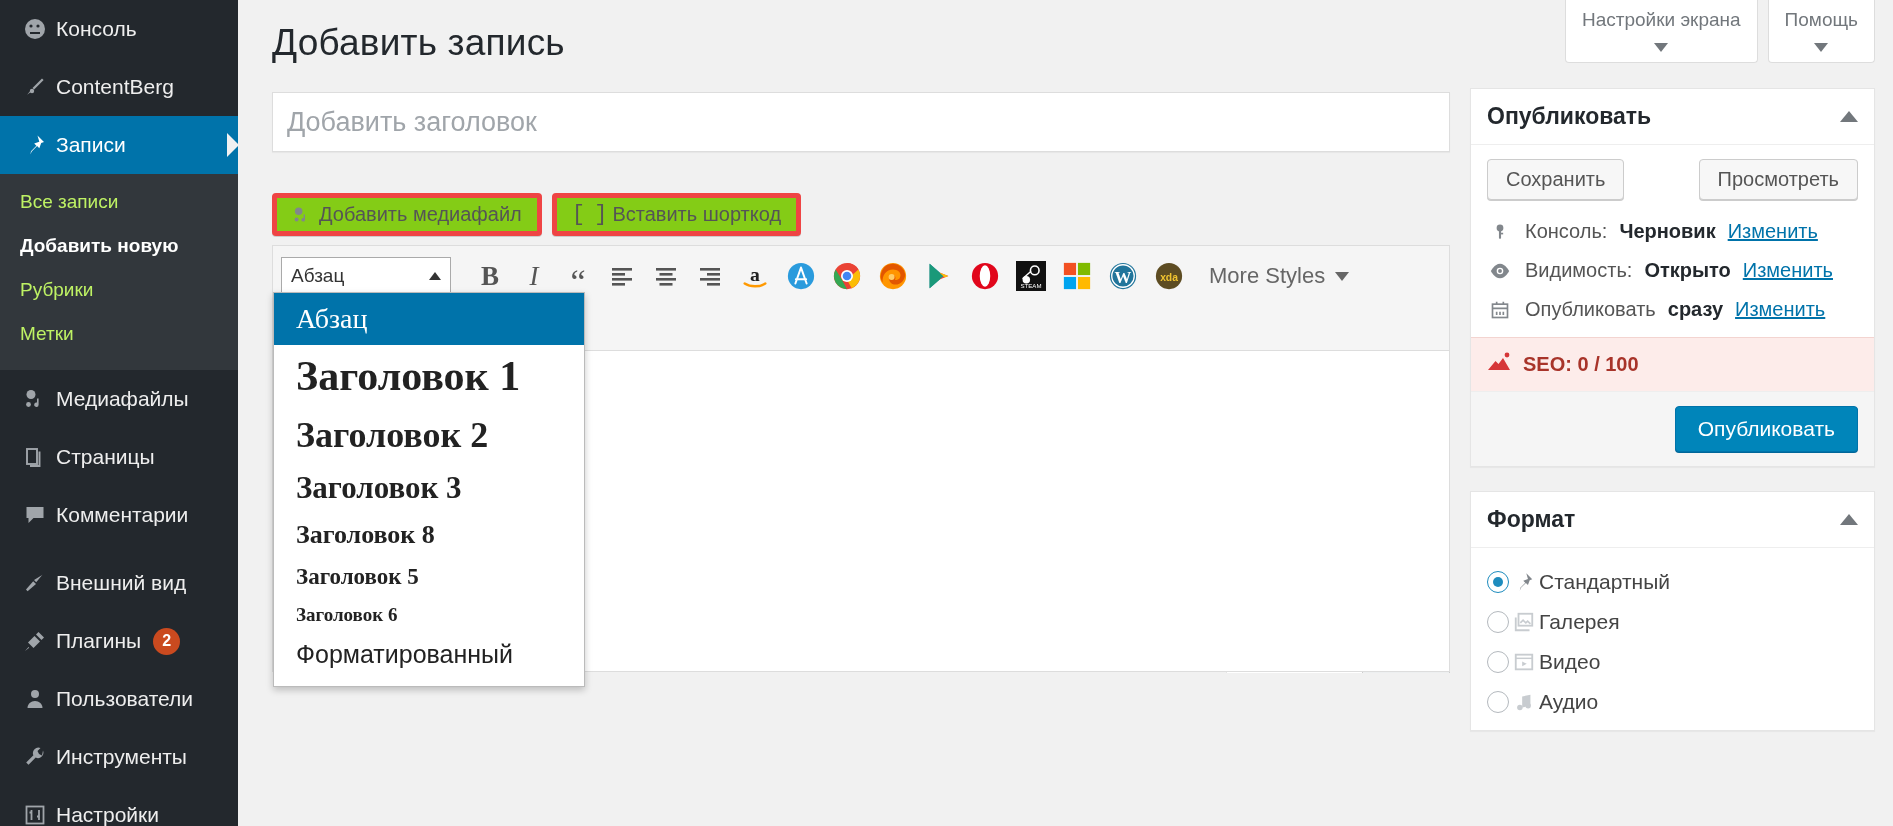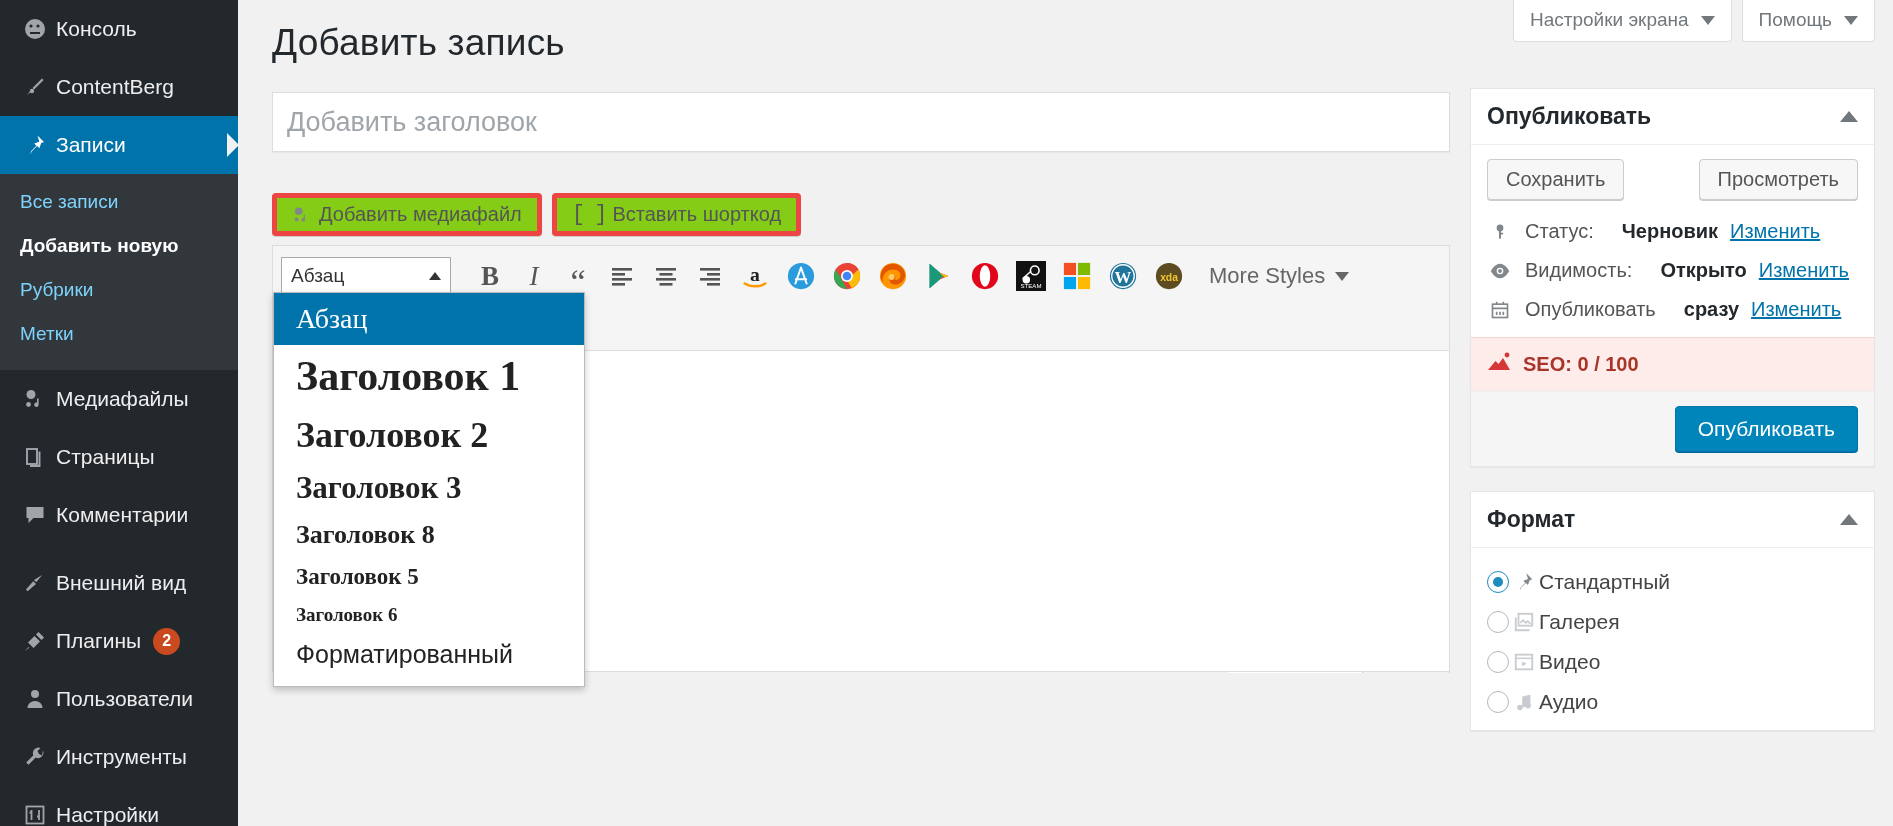--- a/index.html
+++ b/index.html
@@ -36,21 +36,21 @@
   .menu-item.active .mi-ico { color: #fff; }
   .menu-item.active::after {
     content: ""; position: absolute; right: -1px; top: 50%;
     transform: translateY(-50%);
     border-style: solid; border-width: 12px 0 12px 12px;
     border-color: transparent transparent transparent #f1f1f1;
   }
   .submenu { background: #32373c; padding: 6px 0 14px 0; }
   .submenu-item {
     height: 44px; display: flex; align-items: center;
-    padding-left: 20px; font-size: 19px; color: #7dd3fc; cursor: pointer;
+    padding-left: 20px; font-size: 19px; color: #bef264; cursor: pointer;
   }
   .submenu-item.current { color: #fff; font-weight: bold; }
   .menu-sep { height: 10px; }
   .badge {
     display: inline-flex; align-items: center; justify-content: center;
     min-width: 27px; height: 27px; border-radius: 14px;
     background: #ca4a1f; color: #fff; font-size: 16px; font-weight: bold;
     margin-left: 12px; padding: 0 6px;
   }
 
@@ -60,21 +60,21 @@
     background: #f1f1f1; overflow: hidden;
   }
   .screen-meta {
     position: absolute; top: 0; right: 18px;
     display: flex; gap: 10px; z-index: 6;
   }
   .meta-btn {
     background: #fff; border: 1px solid #ddd; border-top: 0;
     border-radius: 0 0 4px 4px;
     padding: 9px 16px 10px 16px; font-size: 19px; color: #72777c;
-    display: flex; align-items: center; gap: 12px; cursor: pointer;
+    display: flex; align-items: center; gap: 12px; cursor: pointer; flex-direction: column;
   }
   .caret-down { width: 0; height: 0; border-left: 7px solid transparent; border-right: 7px solid transparent; border-top: 9px solid #72777c; }
 
   .page-title {
     position: absolute; left: 34px; top: 22px;
     font-size: 37px; font-weight: 400; color: #23282d;
     letter-spacing: .2px;
   }
 
   .editor-col {
@@ -172,21 +172,21 @@
   .caret-up { width: 0; height: 0; border-left: 9px solid transparent; border-right: 9px solid transparent; border-bottom: 11px solid #72777c; cursor: pointer; }
   .box-inner { padding: 14px 16px 8px 16px; }
   .pub-actions { display: flex; justify-content: space-between; margin-bottom: 12px; }
   .btn-sec {
     background: #f7f7f7; border: 1px solid #ccc; border-radius: 4px;
     padding: 8px 18px; font-size: 20px; color: #555; cursor: pointer;
     box-shadow: 0 1px 0 #ccc;
   }
   .pub-line { display: flex; align-items: center; gap: 12px; padding: 8px 0; font-size: 20px; color: #555; }
   .pub-line .pl-ico { width: 26px; display: flex; justify-content: center; color: #82878c; }
-  .pub-line b { color: #23282d; margin-left: 16px; }
+  .pub-line b { color: #23282d; }
   .edit-link { color: #0073aa; text-decoration: underline; cursor: pointer; }
   .seo-row {
     background: #fdecea; border-top: 1px solid #f3d4d0;
     padding: 14px 16px; display: flex; align-items: center; gap: 12px;
     font-size: 20px; color: #a8342a; font-weight: bold;
   }
   .pub-footer { padding: 14px 16px; display: flex; justify-content: flex-end; background: #f5f5f5; border-top: 1px solid #eee; }
   .btn-primary {
     background: #0085ba; border: 1px solid #0073aa; border-radius: 4px;
     color: #fff; font-size: 21px; padding: 10px 22px; cursor: pointer;
@@ -547,21 +547,21 @@
           </div>
 
           <div class="pub-line">
             <span class="pl-ico">
               <svg width="18" height="22" viewBox="0 0 24 24" fill="currentColor">
                   <circle cx="12" cy="6.5" r="4.5"></circle>
                   <rect x="10.6" y="9" width="2.8" height="12" rx="1"></rect>
                   <rect x="13" y="13" width="3.2" height="2.2"></rect>
                 </svg>
             </span>
-            <span>Статус:</span>
+            <span>Консоль:</span>
             <b>Черновик</b>
             <span class="edit-link">Изменить</span>
           </div>
 
           <div class="pub-line">
             <span class="pl-ico">
               <svg width="22" height="18" viewBox="0 0 24 18" fill="currentColor">
                   <path d="M12 1C6 1 2 9 2 9s4 8 10 8 10-8 10-8-4-8-10-8z"></path>
                   <circle cx="12" cy="9" r="3.6" fill="#fff"></circle>
                   <circle cx="12" cy="9" r="2.1"></circle>

